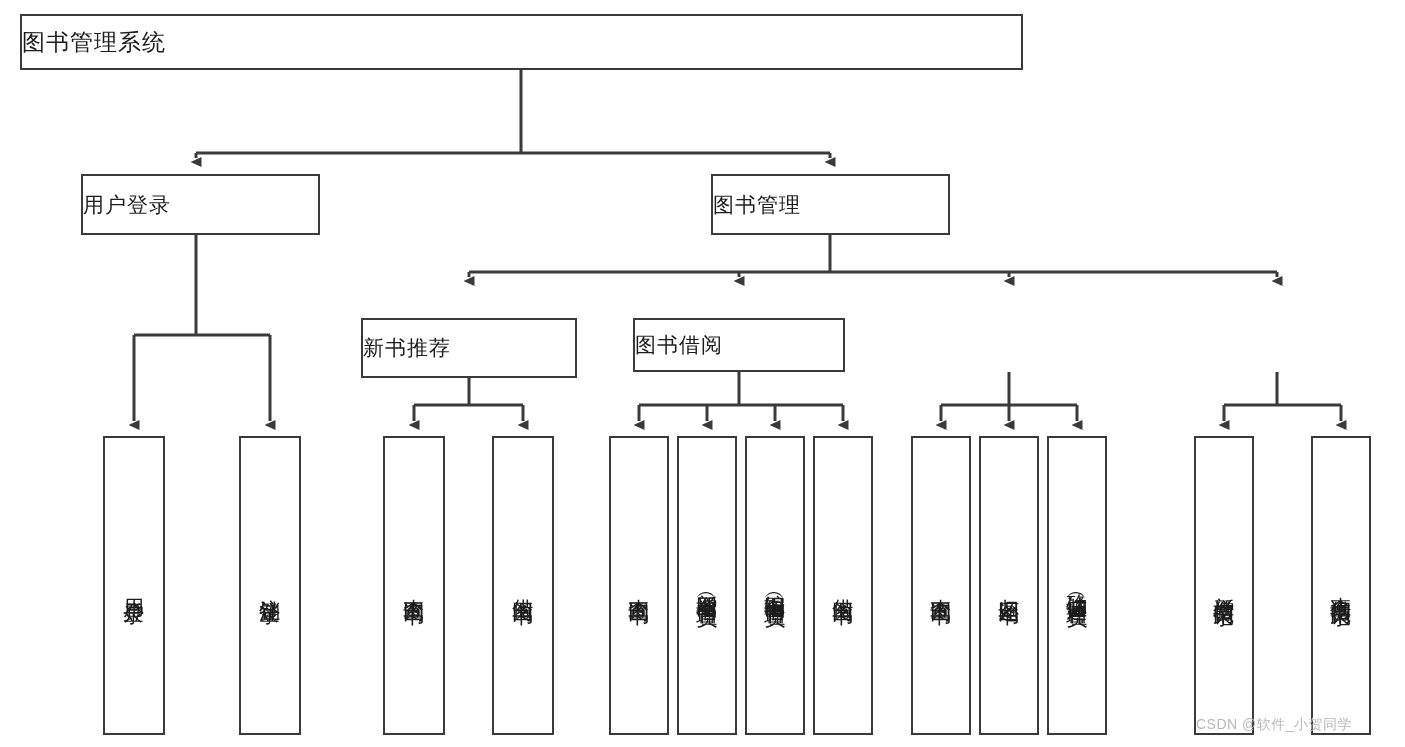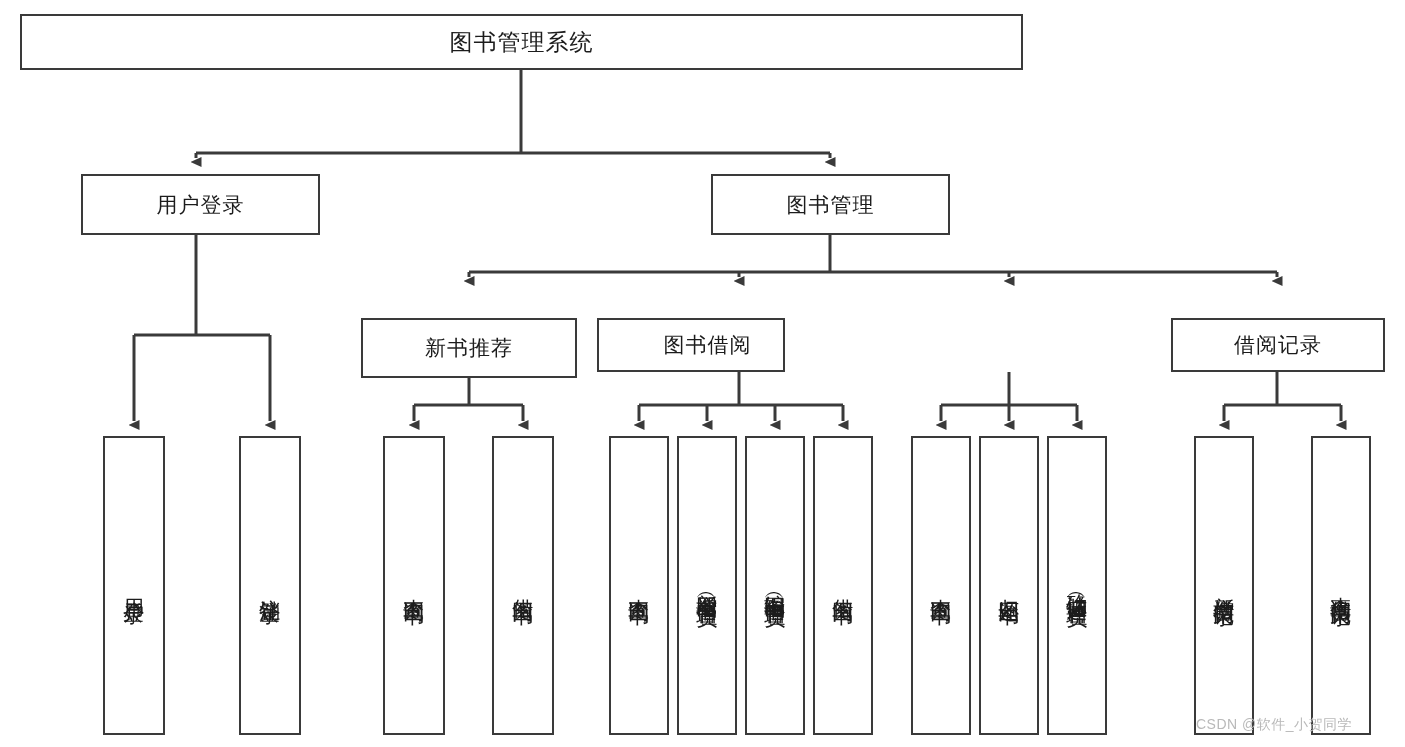--- a/index.html
+++ b/index.html
@@ -25,21 +25,21 @@
     height: 747px;
     pointer-events: none;
   }
   .node {
     position: absolute;
     box-sizing: border-box;
     border: 2px solid #3a3a3a;
     background: #ffffff;
     display: flex;
     align-items: center;
-    justify-content: center;
+    justify-content: flex-start;
     color: #1c1c1c;
   }
   .node-h {
     font-size: 21px;
     letter-spacing: 1px;
     line-height: 1.2;
   }
   .node-title {
     font-size: 23px;
     letter-spacing: 1px;
@@ -132,25 +132,22 @@
   <div class="node node-h" style="left:81px; top:174px; width:239px; height:61px;">
     <span>用户登录</span>
   </div>
   <div class="node node-h" style="left:711px; top:174px; width:239px; height:61px;">
     <span>图书管理</span>
   </div>
 
   <div class="node node-h" style="left:361px; top:318px; width:216px; height:60px;">
     <span>新书推荐</span>
   </div>
-  <div class="node node-h" style="left:597px; top:318px; width:188px; height:54px;padding-left:33px;">
+  <div class="node node-h" style="left:633px; top:318px; width:212px; height:54px;">
     <span>图书借阅</span>
-  </div>
-  <div class="node node-h" style="left:1171px; top:318px; width:214px; height:54px;">
-    <span>借阅记录</span>
   </div>
 
   <div class="node node-leaf" style="left:103px; top:436px; width:62px; height:299px;">
     <span class="vtext">用户登录</span>
   </div>
   <div class="node node-leaf" style="left:239px; top:436px; width:62px; height:299px;">
     <span class="vtext">注销登录</span>
   </div>
 
   <div class="node node-leaf" style="left:383px; top:436px; width:62px; height:299px;">

